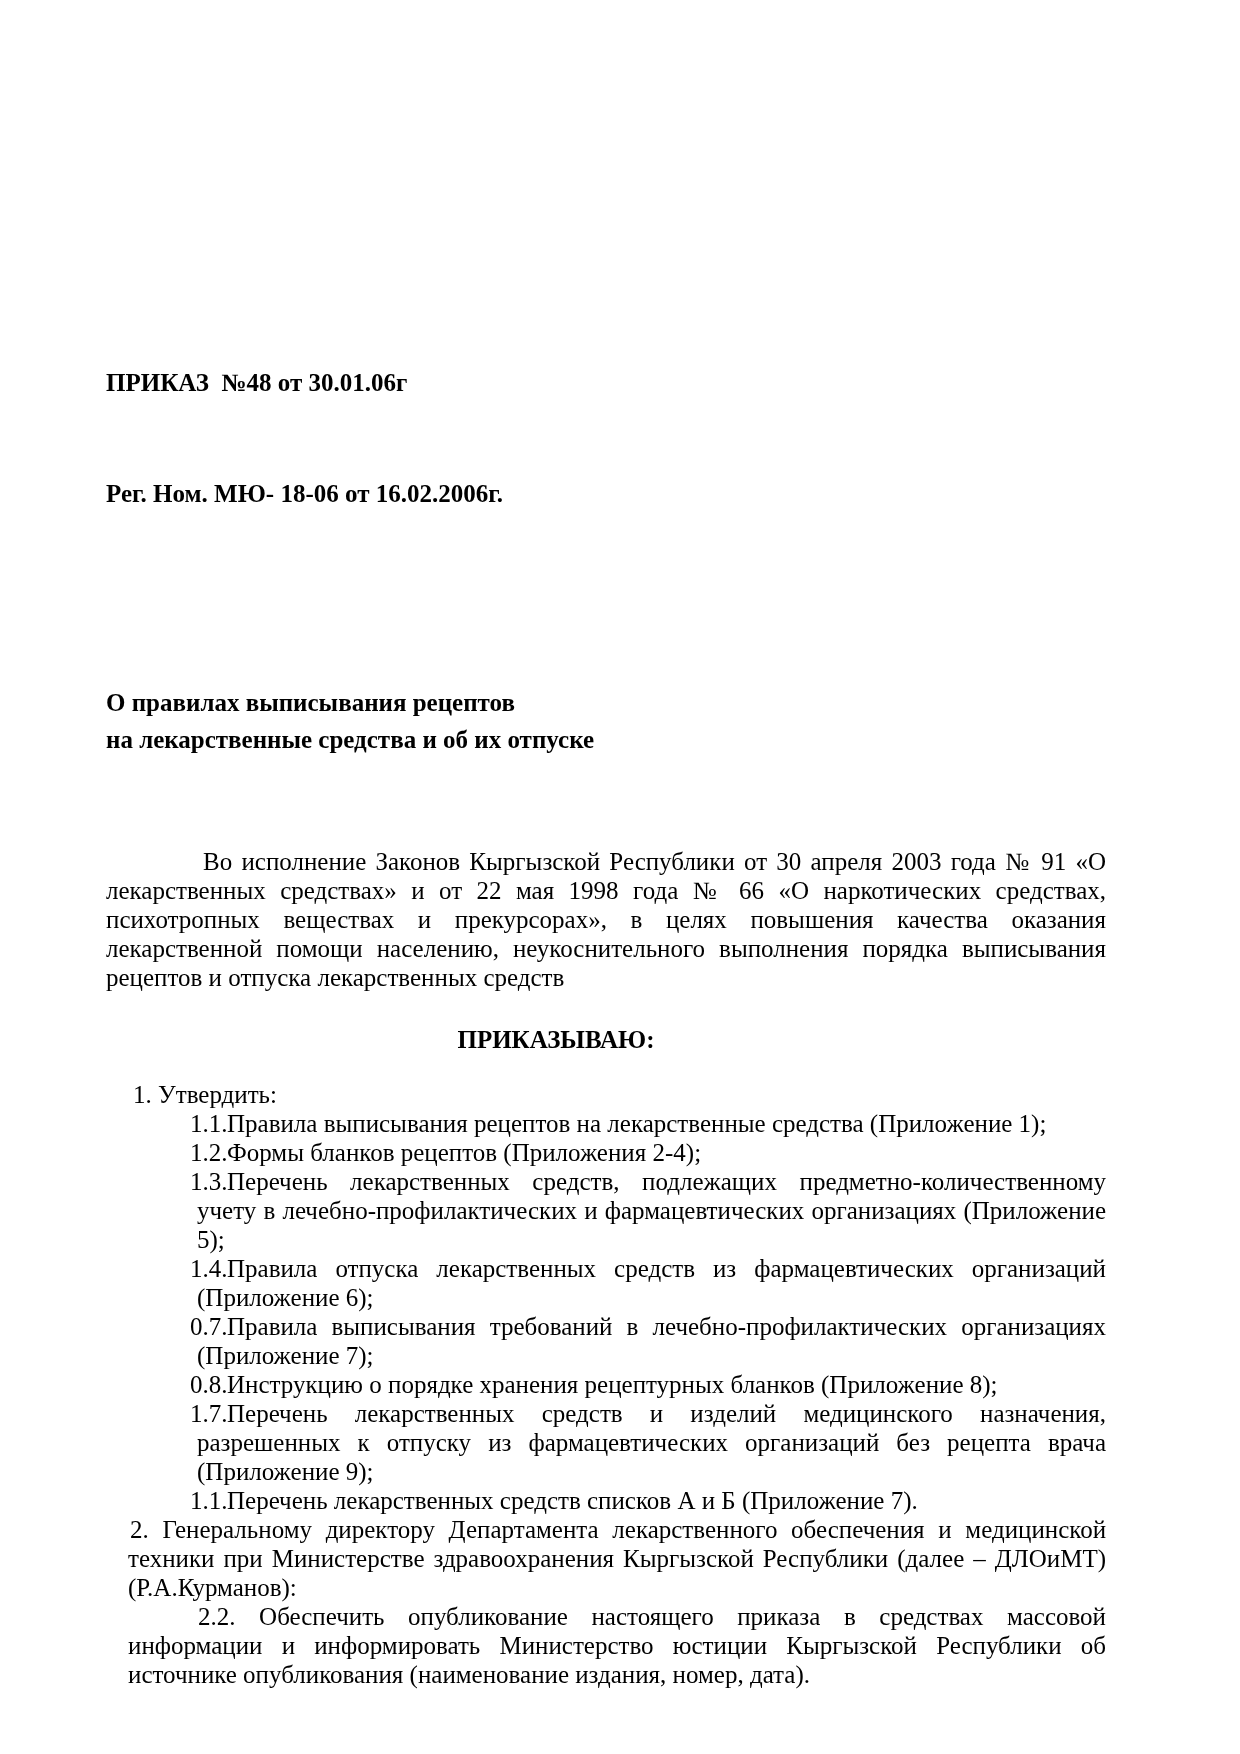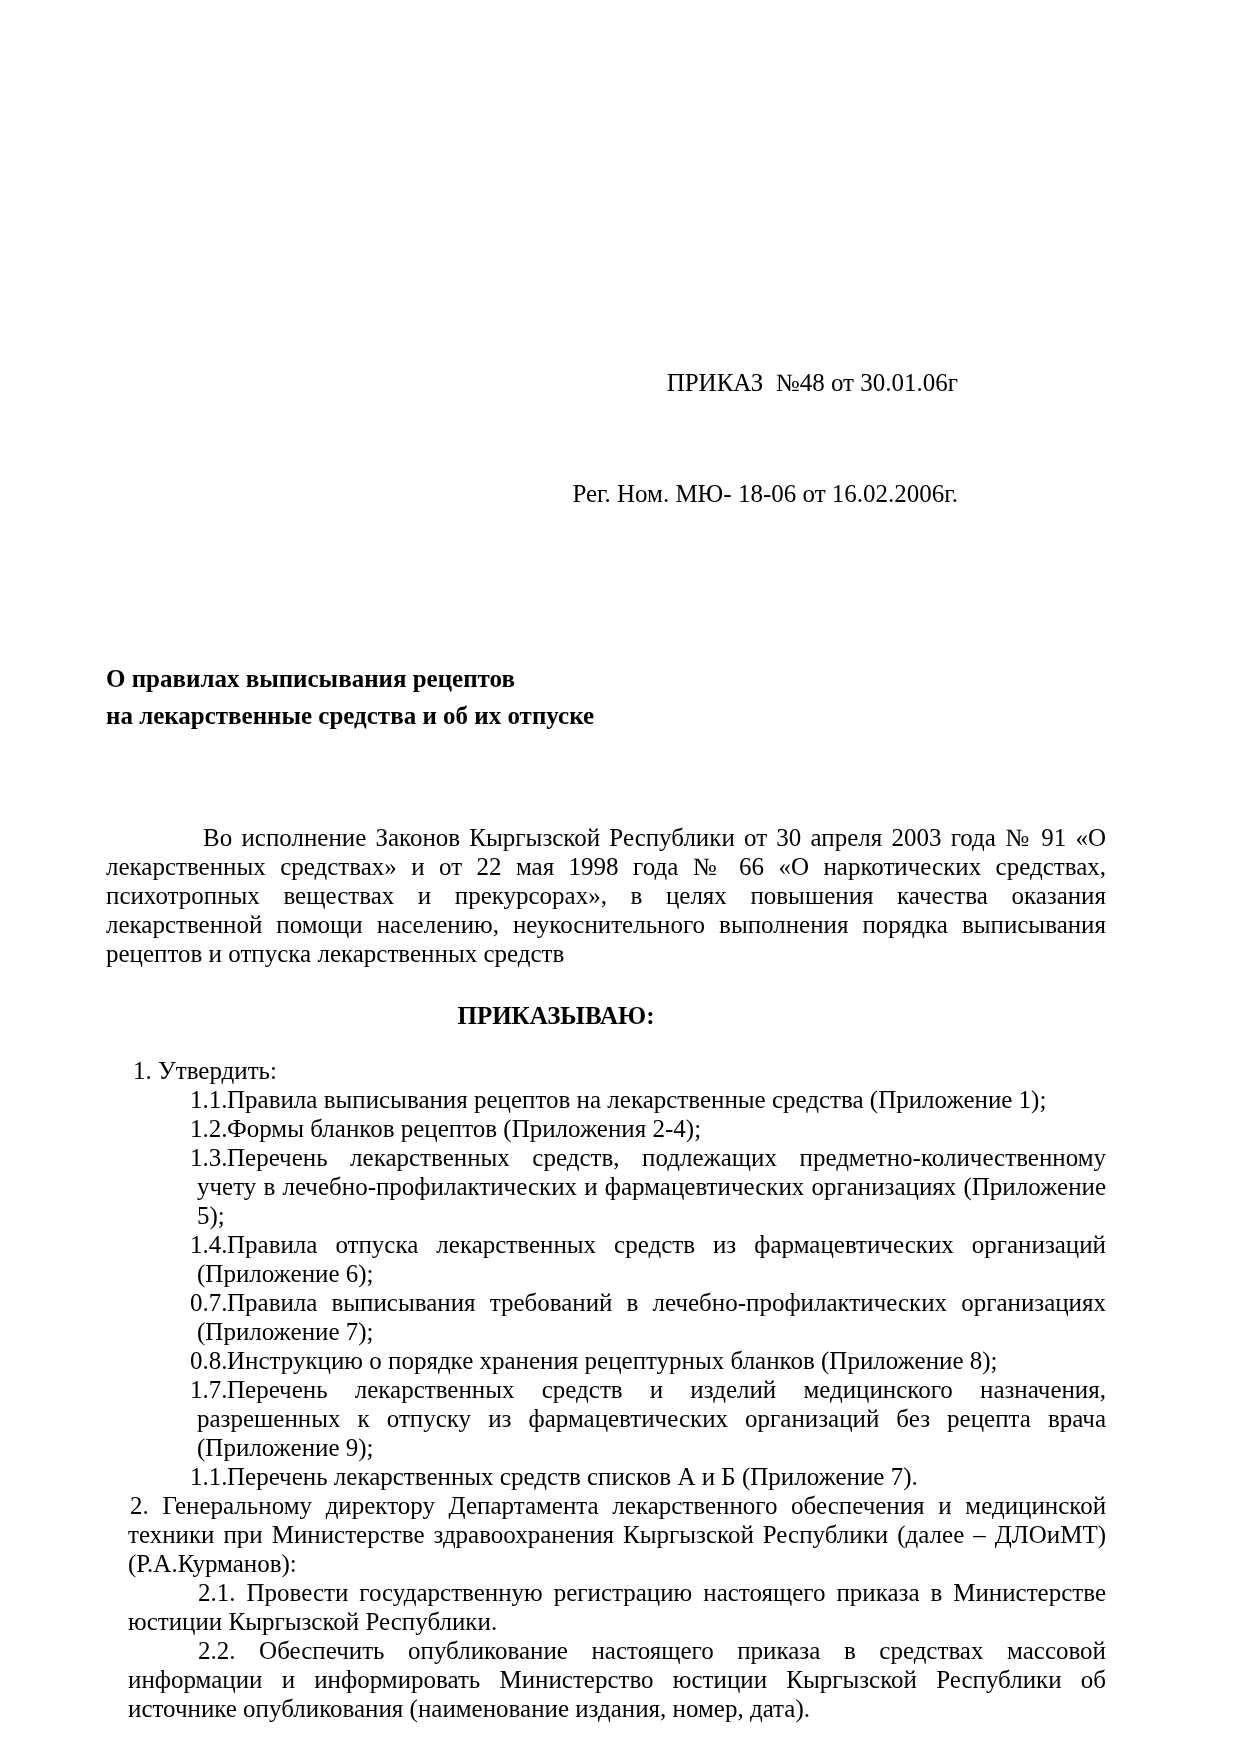--- a/index.html
+++ b/index.html
@@ -12,28 +12,27 @@
     font-family: "Liberation Serif", "DejaVu Serif", serif;
     font-size: 25px;
     line-height: 29px;
     overflow: hidden;
   }
   .body-col { margin-left: 106px; margin-right: 134px; }
   p { margin: 0; }
 
   .doc-header {
     margin-top: 290px;
-    font-weight: normal;
-    text-align: right;
+    font-weight: bold;
     padding-right: 148px;
     line-height: 37px;
     white-space: pre-wrap;
   }
   .doc-title {
-    margin-top: 74px;
+    margin-top: 98px;
     font-weight: bold;
     line-height: 37px;
   }
   .preamble {
     margin-top: 89px;
     text-indent: 97px;
     text-align: justify;
   }
   .order-heading {
     margin-top: 33px;
@@ -78,19 +77,18 @@
       <p class="sub1"><span class="num">1.2.</span><span>Формы бланков рецептов (Приложения 2-4);</span></p>
       <p class="sub1"><span class="num">1.3.</span><span>Перечень лекарственных средств, подлежащих предметно-количественному учету в лечебно-профилактических и фармацевтических организациях (Приложение 5);</span></p>
       <p class="sub1"><span class="num">1.4.</span><span>Правила отпуска лекарственных средств из фармацевтических организаций (Приложение 6);</span></p>
       <p class="sub1"><span class="num">0.7.</span><span>Правила выписывания требований в лечебно-профилактических организациях (Приложение 7);</span></p>
       <p class="sub1"><span class="num">0.8.</span><span>Инструкцию о порядке хранения рецептурных бланков (Приложение 8);</span></p>
       <p class="sub1"><span class="num">1.7.</span><span>Перечень лекарственных средств и изделий медицинского назначения, разрешенных к отпуску из фармацевтических организаций без рецепта врача (Приложение 9);</span></p>
       <p class="sub1"><span class="num">1.1.</span><span>Перечень лекарственных средств списков А и Б (Приложение 7).</span></p>
 
       <p class="item-main-2"><span>2.</span> <span>Генеральному директору Департамента лекарственного обеспечения и медицинской техники при Министерстве здравоохранения Кыргызской Республики (далее – ДЛОиМТ) (Р.А.Курманов):</span></p>
 
-      <p class="sub2"><span>2.1.</span> <span>Провести государственную регистрацию настоящего приказа в Министерстве юстиции Кыргызской Республики.</span></p>
       <p class="sub2"><span>2.2.</span> <span>Обеспечить опубликование настоящего приказа в средствах массовой информации и информировать Министерство юстиции Кыргызской Республики об источнике опубликования (наименование издания, номер, дата).</span></p>
 
     </div>
 
   </div>
 </div>
 
 </body></html>

